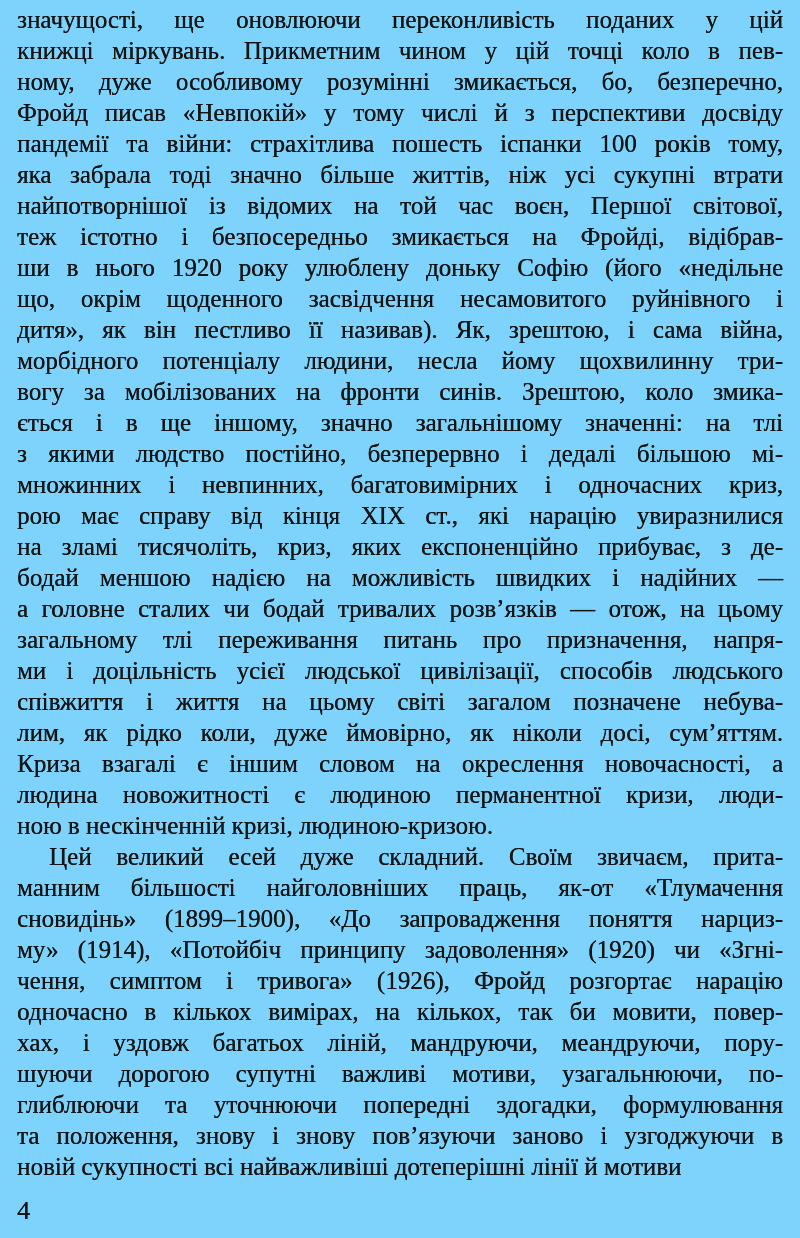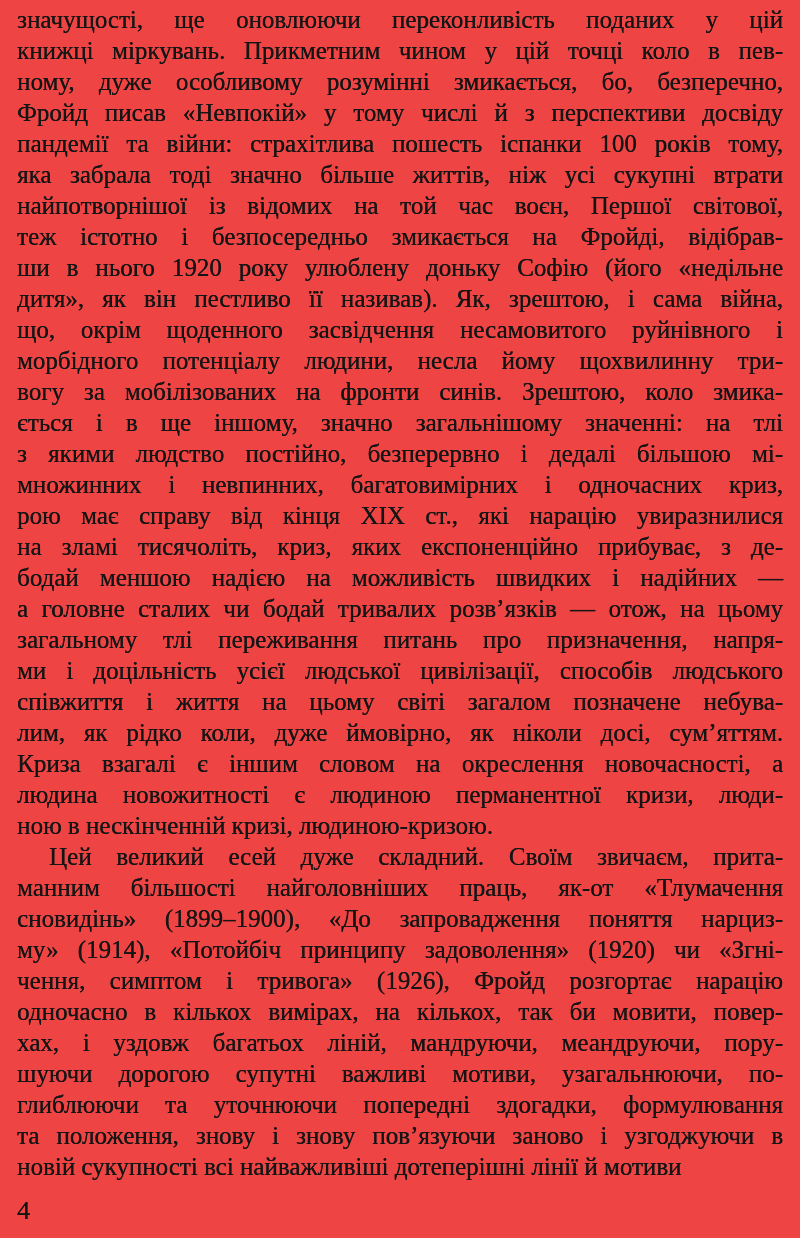--- a/index.html
+++ b/index.html
@@ -6,21 +6,21 @@
     margin: 0;
     padding: 0;
     background: #ffffff;
   }
   .page {
     position: relative;
     box-sizing: border-box;
     width: 800px;
     height: 1238px;
     padding: 4px 17px 0 17px;
-    background: #ef4444;
+    background: #7dd3fc;
     font-family: "Liberation Serif", "DejaVu Serif", serif;
     color: #151515;
     font-size: 25px;
     line-height: 31px;
     overflow: hidden;
     text-shadow: 0.3px 0 0 currentColor;
   }
   .line {
     text-align: justify;
     text-align-last: justify;
@@ -48,22 +48,22 @@
     <div>
       <div class="line">значущості, ще оновлюючи переконливість поданих у цій</div>
       <div class="line">книжці міркувань. Прикметним чином у цій точці коло в пев-</div>
       <div class="line">ному, дуже особливому розумінні змикається, бо, безперечно,</div>
       <div class="line">Фройд писав «Невпокій» у тому числі й з перспективи досвіду</div>
       <div class="line">пандемії та війни: страхітлива пошесть іспанки 100 років тому,</div>
       <div class="line">яка забрала тоді значно більше життів, ніж усі сукупні втрати</div>
       <div class="line">найпотворнішої із відомих на той час воєн, Першої світової,</div>
       <div class="line">теж істотно і безпосередньо змикається на Фройді, відібрав-</div>
       <div class="line">ши в нього 1920 року улюблену доньку Софію (його «недільне</div>
+      <div class="line">що, окрім щоденного засвідчення несамовитого руйнівного і</div>
       <div class="line">дитя», як він пестливо її називав). Як, зрештою, і сама війна,</div>
-      <div class="line">що, окрім щоденного засвідчення несамовитого руйнівного і</div>
       <div class="line">морбідного потенціалу людини, несла йому щохвилинну три-</div>
       <div class="line">вогу за мобілізованих на фронти синів. Зрештою, коло змика-</div>
       <div class="line">ється і в ще іншому, значно загальнішому значенні: на тлі</div>
       <div class="line">з якими людство постійно, безперервно і дедалі більшою мі-</div>
       <div class="line">множинних і невпинних, багатовимірних і одночасних криз,</div>
       <div class="line">рою має справу від кінця XIX ст., які нарацію увиразнилися</div>
       <div class="line">на зламі тисячоліть, криз, яких експоненційно прибуває, з де-</div>
       <div class="line">бодай меншою надією на можливість швидких і надійних —</div>
       <div class="line">а головне сталих чи бодай тривалих розв’язків — отож, на цьому</div>
       <div class="line">загальному тлі переживання питань про призначення, напря-</div>

